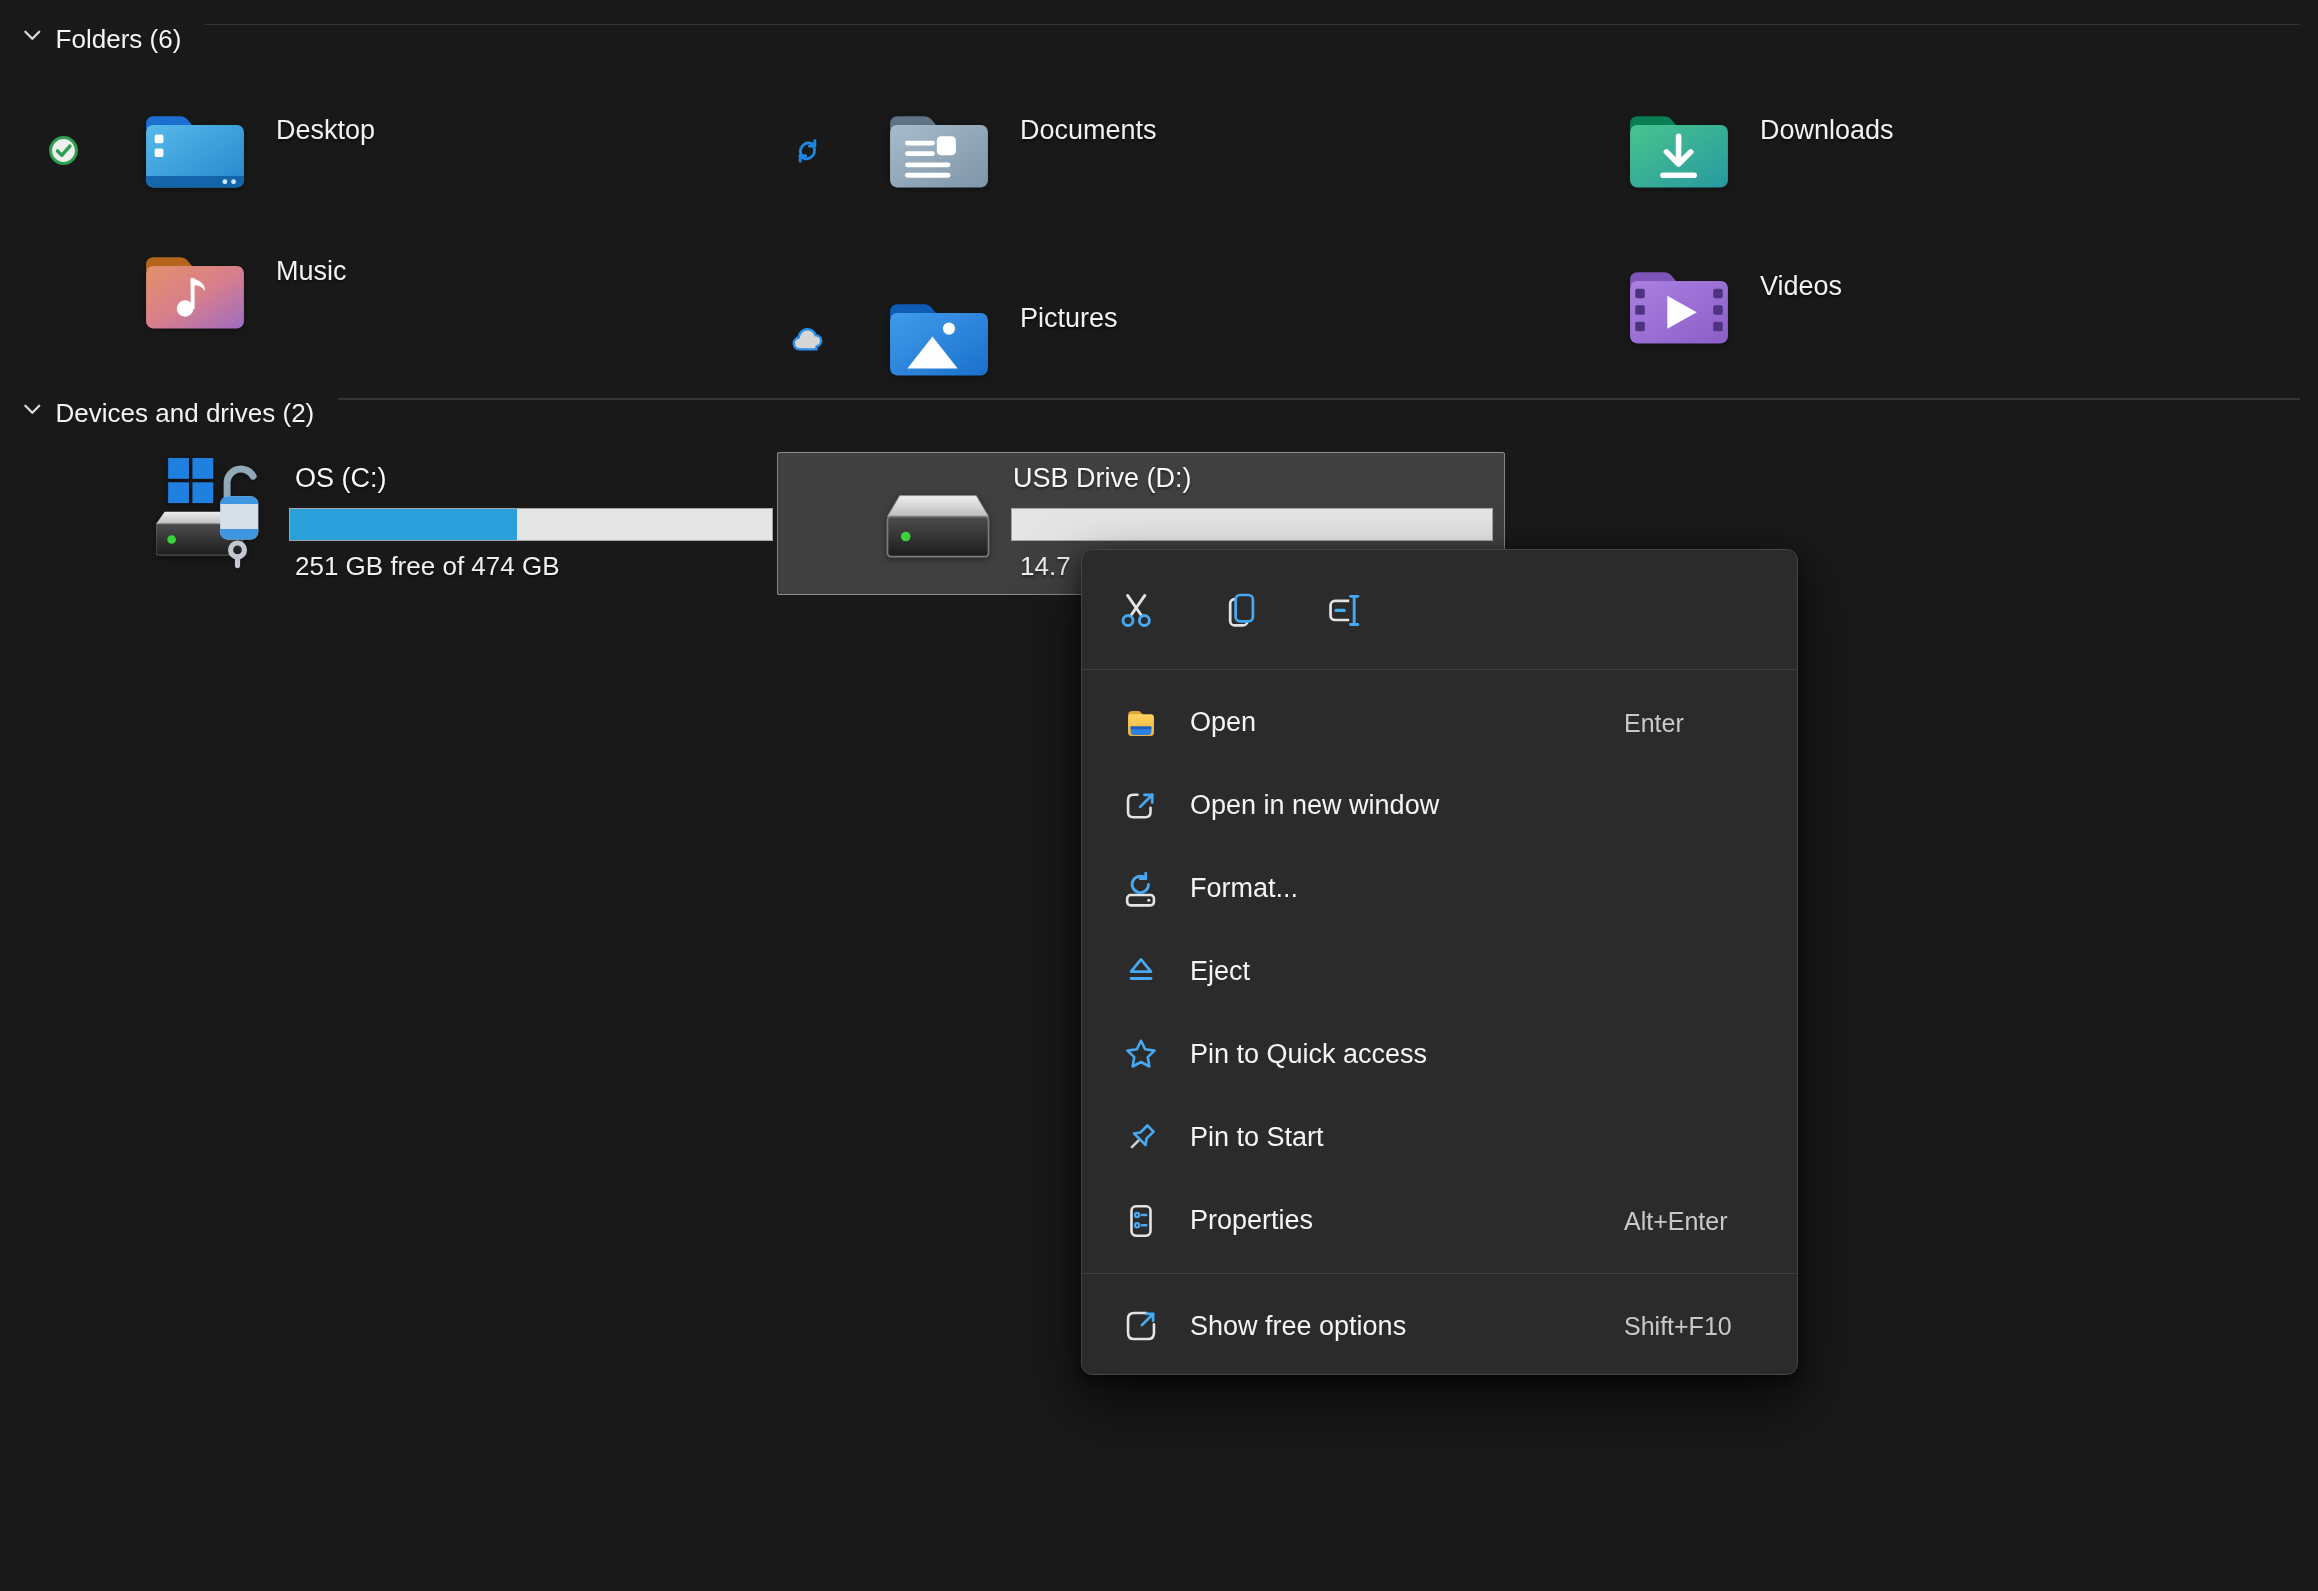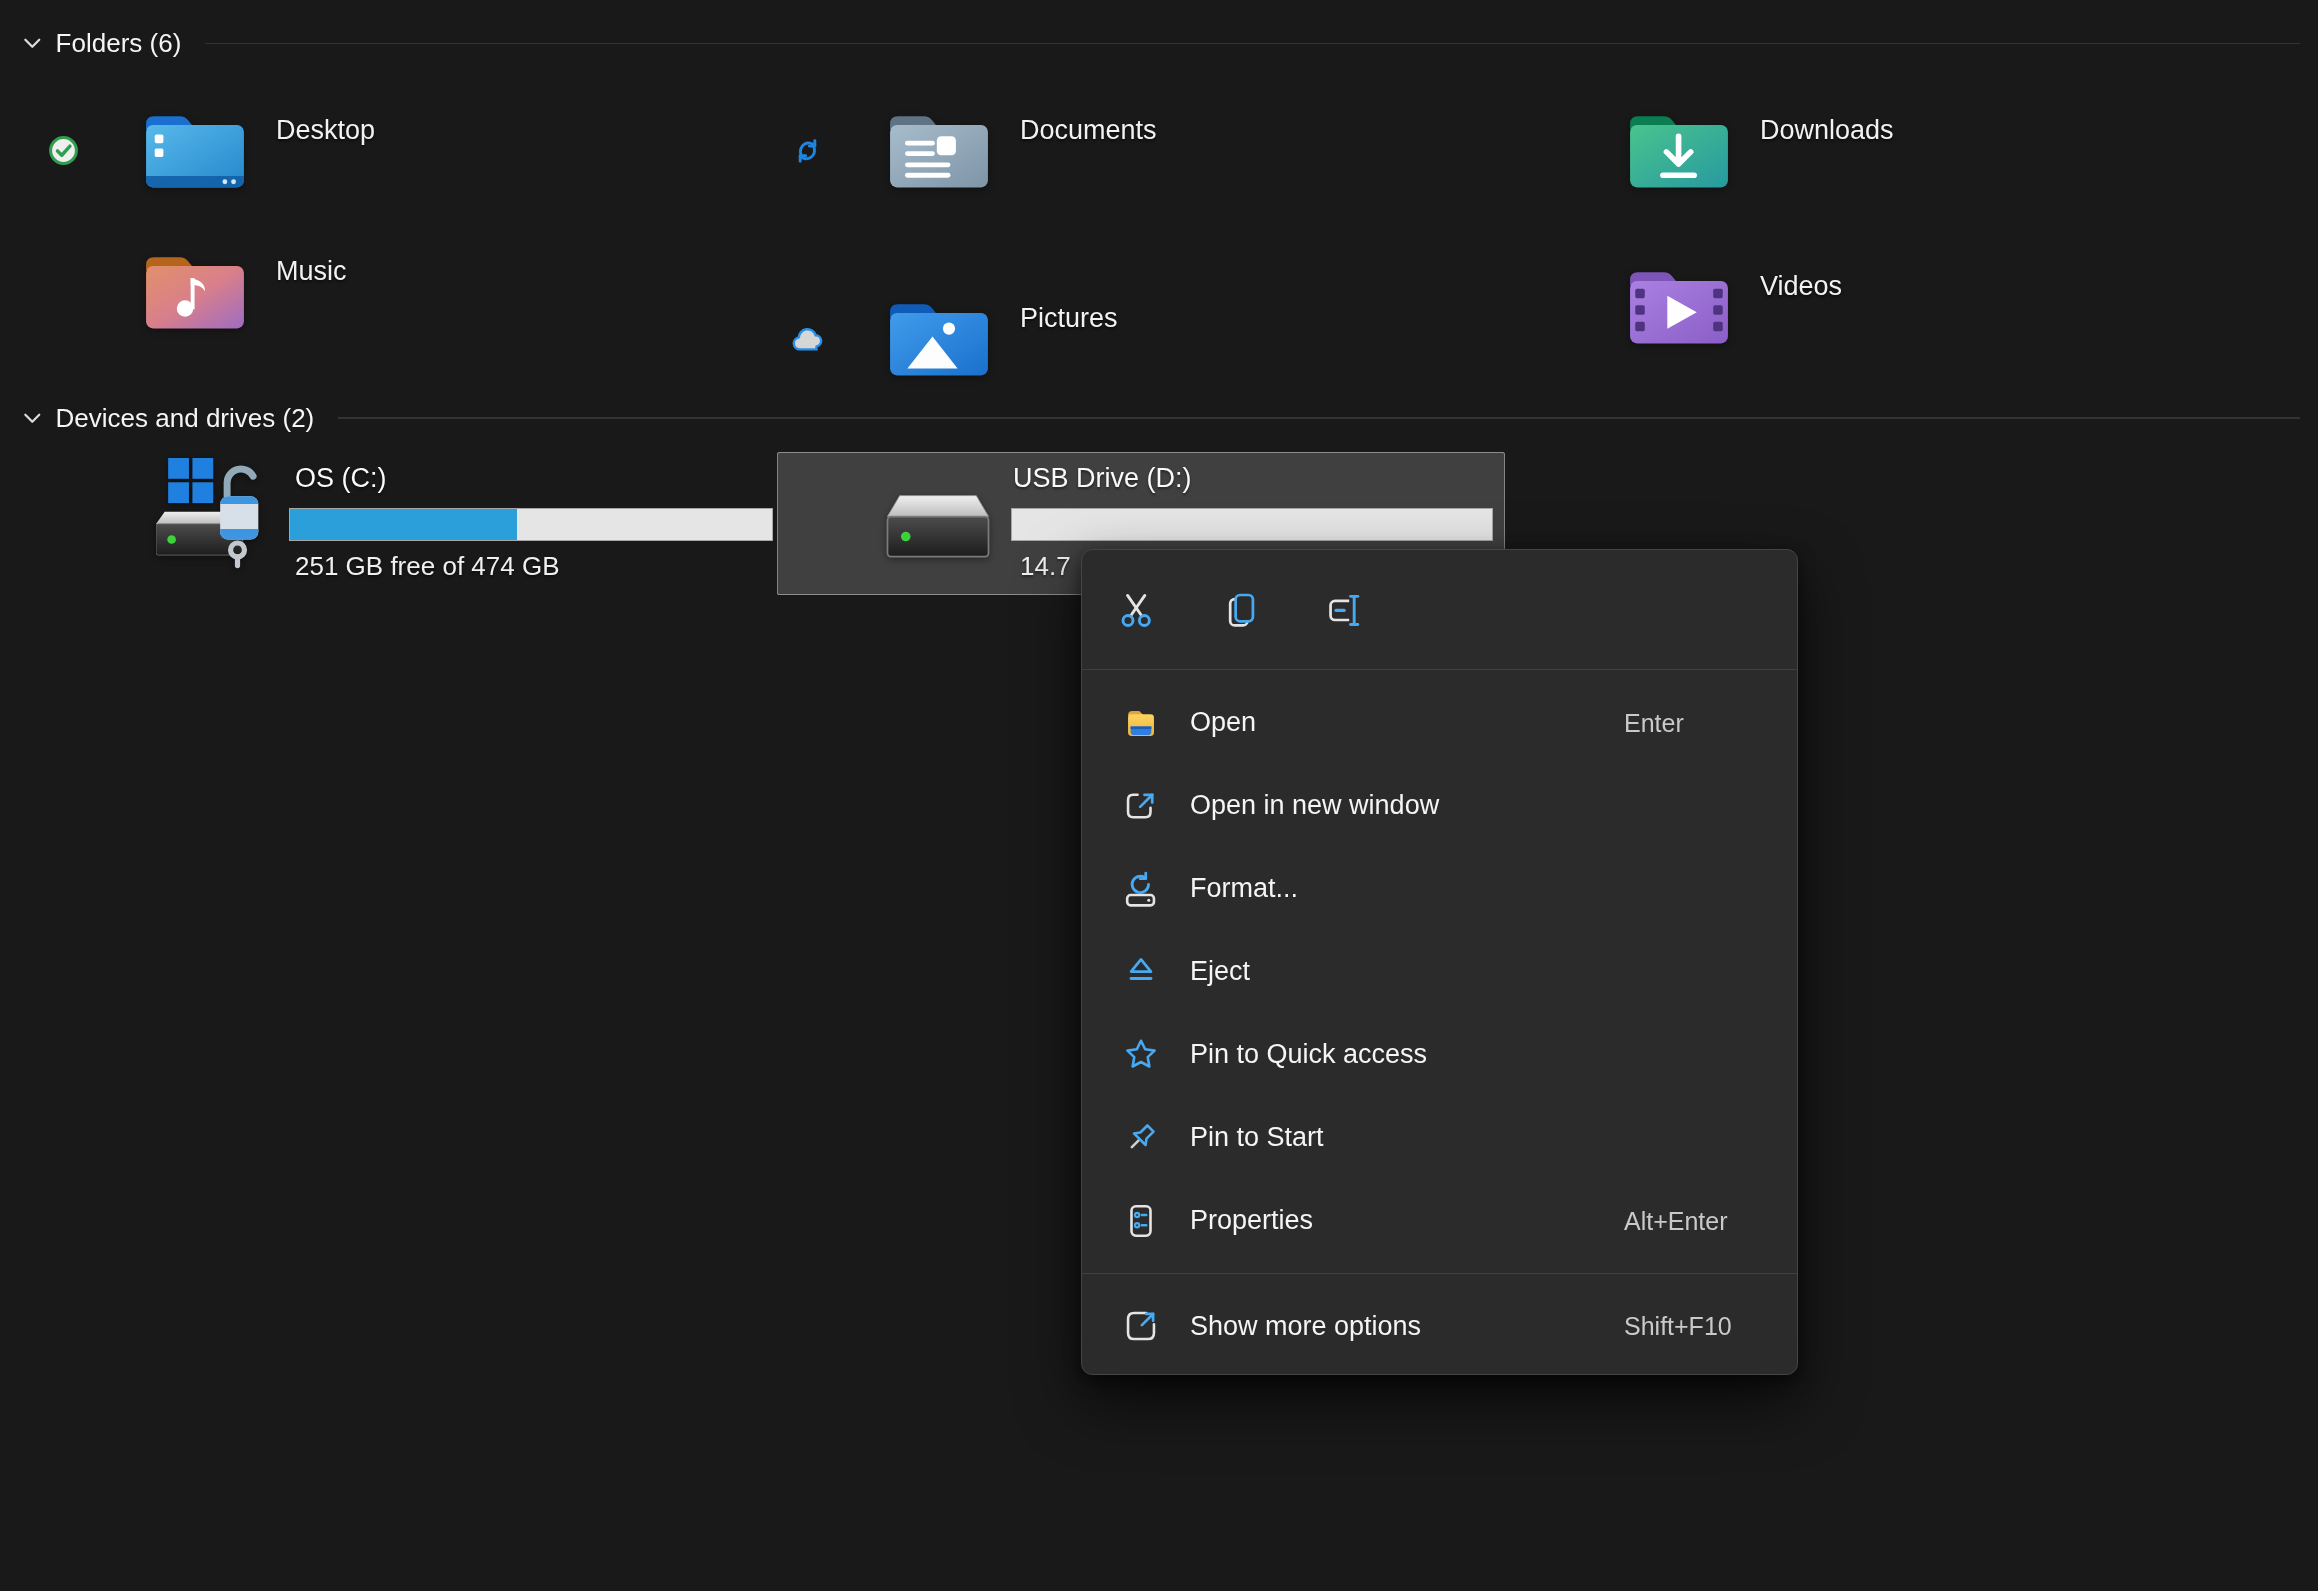--- a/index.html
+++ b/index.html
@@ -4,21 +4,21 @@
 <style>
   * { margin:0; padding:0; box-sizing:border-box; }
   html,body { width:2319px; height:1592px; background:#191919; overflow:hidden; cursor:default; }
   .canvas {
     position:relative; width:2319px; height:1592px;
     font-family:"Liberation Sans", sans-serif; color:#f1f1f1;
     -webkit-user-select:none; user-select:none;
   }
 
   
-  .section-header { position:absolute; left:21px; right:19px; height:40px; display:flex; align-items:center; }
+  .section-header { position:absolute; left:21px; right:19px; height:40px; display:flex; align-items:flex-start; }
   .section-header .chev { width:22.6px; height:22.6px; flex:0 0 auto; }
   .section-header .hd-label { margin-left:12px; font-size:26px; color:#f5f5f5; white-space:nowrap; }
   .section-header .hd-line { flex:1 1 auto; height:1.7px; background:#333333; margin-left:24px; }
   #hdr-folders { top:23.5px; }
   #hdr-devices { top:398px; }
 
   
   .tile { position:absolute; width:591px; height:82px; display:flex; align-items:flex-start; border-radius:3.5px; }
   .tile .f-icon { width:110px; height:82px; flex:0 0 auto; filter:drop-shadow(0 2.6px 3.5px rgba(0,0,0,.35)); }
   .tile .f-label { margin-left:26px; padding-top:5.2px; font-size:27px; color:#f2f2f2; text-shadow:0 1.7px 2.6px rgba(0,0,0,.55); }
@@ -355,20 +355,20 @@
     </div>
 
     <div class="ctx-sep"></div>
 
     <div class="ctx-item ctx-footer">
       <svg class="mi-icon" viewBox="0 0 44 44">
         <path d="M28 7 H14 q-7 0 -7 7 v16 q0 7 7 7 h16 q7 0 7 -7 V20" fill="none" stroke="#e4e4e4" stroke-width="3" stroke-linecap="round"></path>
         <line x1="23" y1="21" x2="36" y2="8" stroke="#47a9f2" stroke-width="3.2" stroke-linecap="round"></line>
         <polyline points="28,8 36,8 36,16" fill="none" stroke="#47a9f2" stroke-width="3.2" stroke-linecap="round" stroke-linejoin="round"></polyline>
       </svg>
-      <span class="mi-label">Show more options</span>
+      <span class="mi-label">Show free options</span>
       <span class="mi-short">Shift+F10</span>
     </div>
 
   </div>
 
 </div>
 
 
 </body></html>

